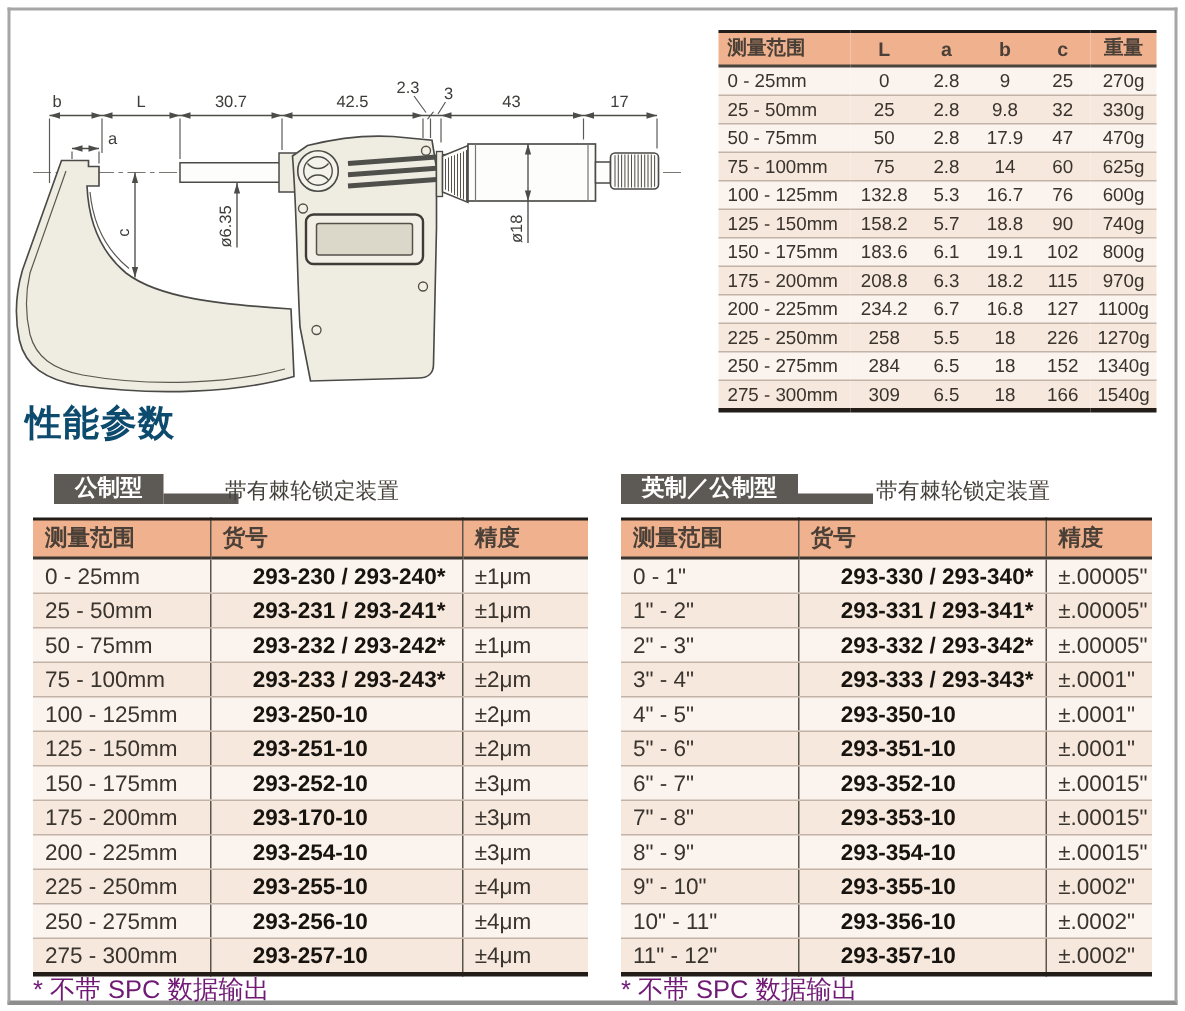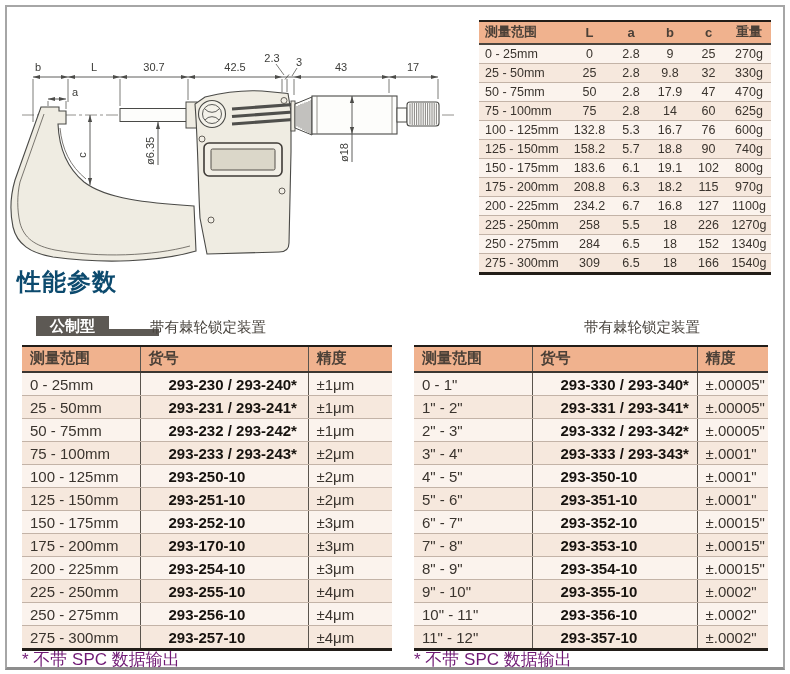--- a/index.html
+++ b/index.html
@@ -334,20 +334,21 @@
         </tr>
         <tr>
           <td>275 - 300mm</td>
           <td>293-257-10</td>
           <td>±4μm</td>
         </tr>
       </tbody>
   </table>
   <div class="footnote" style="left:22px;top:648px;">* 不带 SPC 数据输出</div>
 
+  <div class="tab" style="left:414px;top:316px;">英制／公制型</div>
   <div class="subtitle" style="left:584px;top:318px;">带有棘轮锁定装置</div>
   <table class="spec" id="inch-table">
     <colgroup>
         <col style="width:118px">
         <col style="width:165px">
         <col style="width:71px">
       </colgroup>
     <thead>
         <tr>
           <th>测量范围</th>

